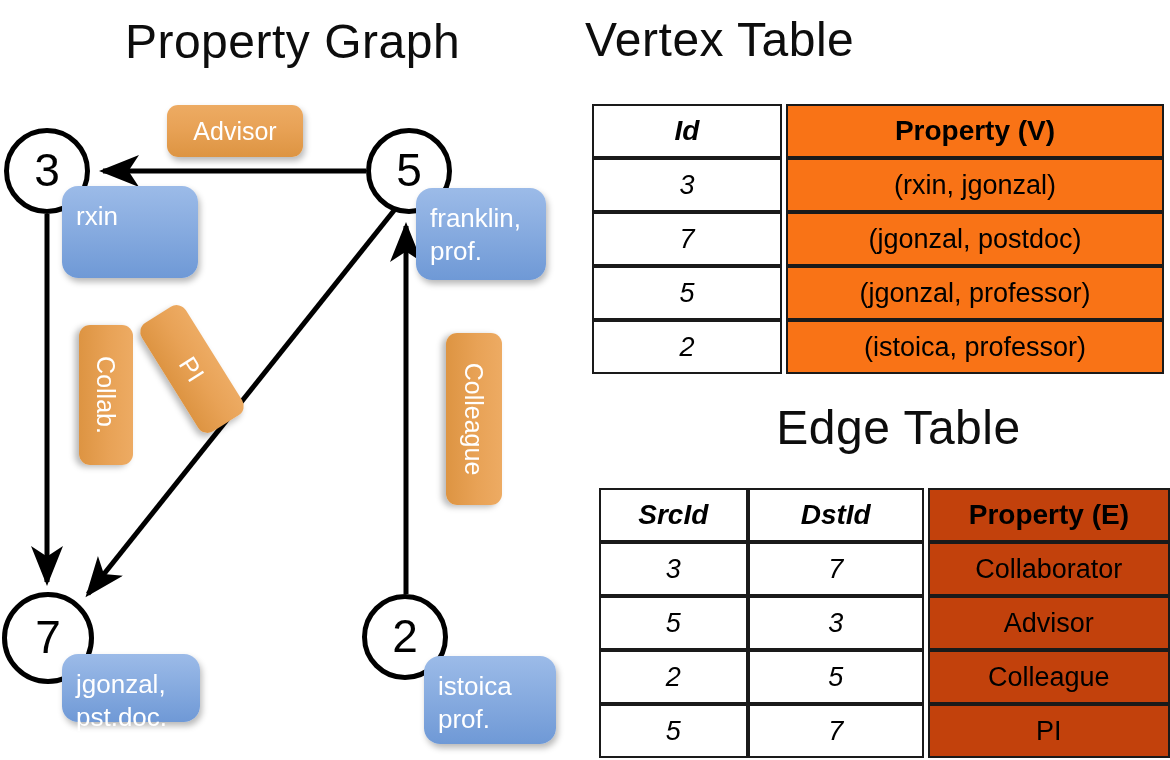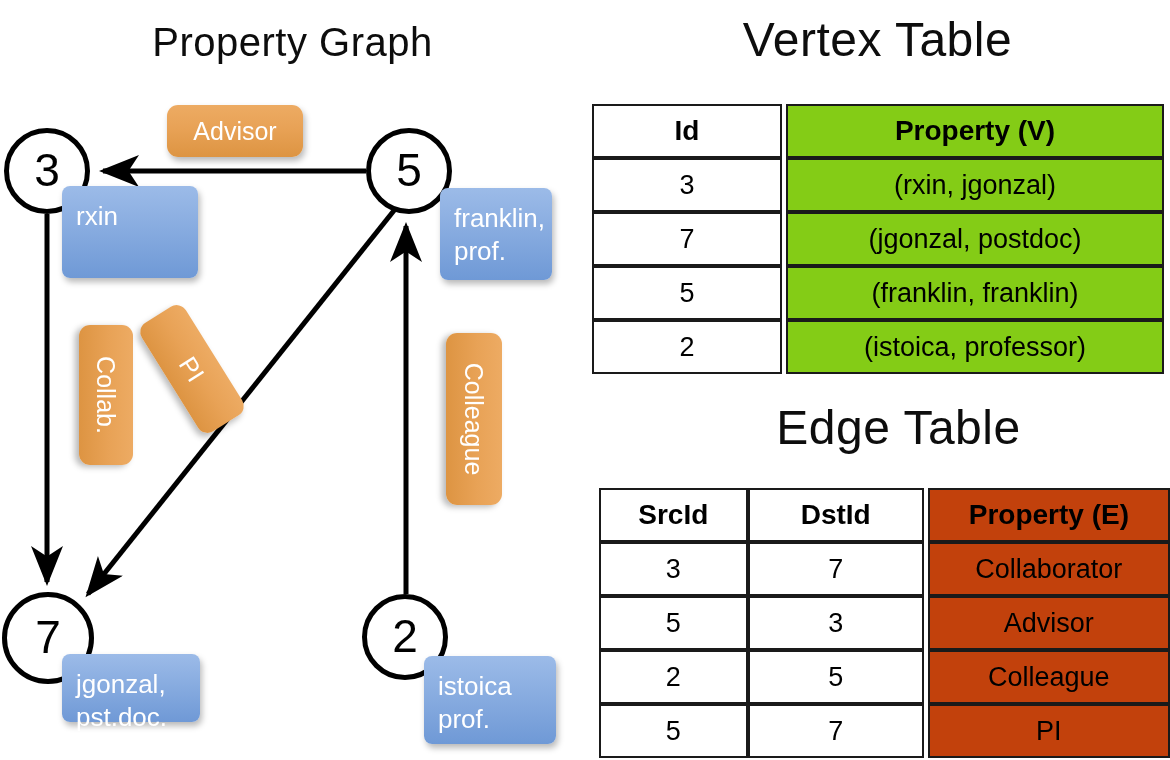--- a/index.html
+++ b/index.html
@@ -21,26 +21,25 @@
     position: absolute;
     font-family: "Liberation Sans", sans-serif;
     font-weight: 300;
     color: #0d0d0d;
     letter-spacing: 0.5px;
     white-space: nowrap;
   }
   #title-property-graph {
     left: 0; top: 14px; width: 585px;
     text-align: center;
-    font-size: 40px;
+    font-size: 48px;
     line-height: 56px;
   }
   #title-vertex-table {
     left: 585px; top: 12px; width: 585px;
-    text-align: center;
     font-size: 48px;
     line-height: 56px;
   }
   #title-edge-table {
     left: 606px; top: 400px; width: 585px;
     text-align: center;
     font-size: 48px;
     line-height: 56px;
   }
 
@@ -77,34 +76,34 @@
     transform: translateY(-1px);
   }
   #node-3 { left: 4px;   top: 128px; width: 86px; height: 86px; }
   #node-5 { left: 366px; top: 128px; width: 86px; height: 86px; }
   #node-7 { left: 2px;   top: 592px; width: 92px; height: 92px; }
   #node-2 { left: 362px; top: 594px; width: 86px; height: 86px; }
 
   
   .prop-box {
     position: absolute;
-    border-radius: 8px;
+    border-radius: 16px;
     background: linear-gradient(to bottom, #9cbbe8 0%, #88ace0 45%, #6f99d6 100%);
     box-shadow: 2px 4px 6px rgba(0,0,0,0.28);
     color: #ffffff;
     font-family: "Liberation Sans", sans-serif;
     font-weight: 300;
     font-size: 26px;
     line-height: 33px;
     padding: 14px 0 0 14px;
     box-sizing: border-box;
     z-index: 6;
   }
   #prop-3 { left: 62px;  top: 186px; width: 136px; height: 92px; }
-  #prop-5 { left: 440px; top: 188px; width: 112px; height: 92px; }
+  #prop-5 { left: 416px; top: 188px; width: 130px; height: 92px; }
   #prop-7 { left: 62px;  top: 654px; width: 138px; height: 68px; }
   #prop-2 { left: 424px; top: 656px; width: 132px; height: 88px; }
 
   
   .edge-label {
     position: absolute;
     border-radius: 11px;
     background: linear-gradient(to bottom, #edab63 0%, #e8a256 45%, #dd9442 100%);
     box-shadow: 2px 4px 6px rgba(0,0,0,0.28);
     color: #ffffff;
@@ -148,22 +147,22 @@
     text-align: center;
     color: #000000;
     padding: 0;
     height: 54px;
     box-sizing: border-box;
   }
   .data-table th {
     font-weight: 700;
     font-size: 28px;
   }
-  .cell-plain { background: #ffffff; }
-  .cell-blue  { background: #84cc16; }
+  .cell-plain { background: #ffffff; font-style: italic; }
+  .cell-blue  { background: #f97316; }
   .cell-orange{ background: #c2410c; }
 
   
   #vertex-table {
     left: 592px; top: 104px;
   }
   #vertex-table col.c-id   { width: 190px; }
   #vertex-table col.c-gap  { width: 4px; }
   #vertex-table col.c-prop { width: 378px; }
 
@@ -270,21 +269,21 @@
       <td class="cell-blue">(rxin, jgonzal)</td>
     </tr>
     <tr>
       <td class="cell-plain">7</td>
       <td class="spacer-col"></td>
       <td class="cell-blue">(jgonzal, postdoc)</td>
     </tr>
     <tr>
       <td class="cell-plain">5</td>
       <td class="spacer-col"></td>
-      <td class="cell-blue">(franklin, franklin)</td>
+      <td class="cell-blue">(jgonzal, professor)</td>
     </tr>
     <tr>
       <td class="cell-plain">2</td>
       <td class="spacer-col"></td>
       <td class="cell-blue">(istoica, professor)</td>
     </tr>
   </tbody>
 </table>
 
 <div class="section-title" id="title-edge-table">Edge Table</div>

